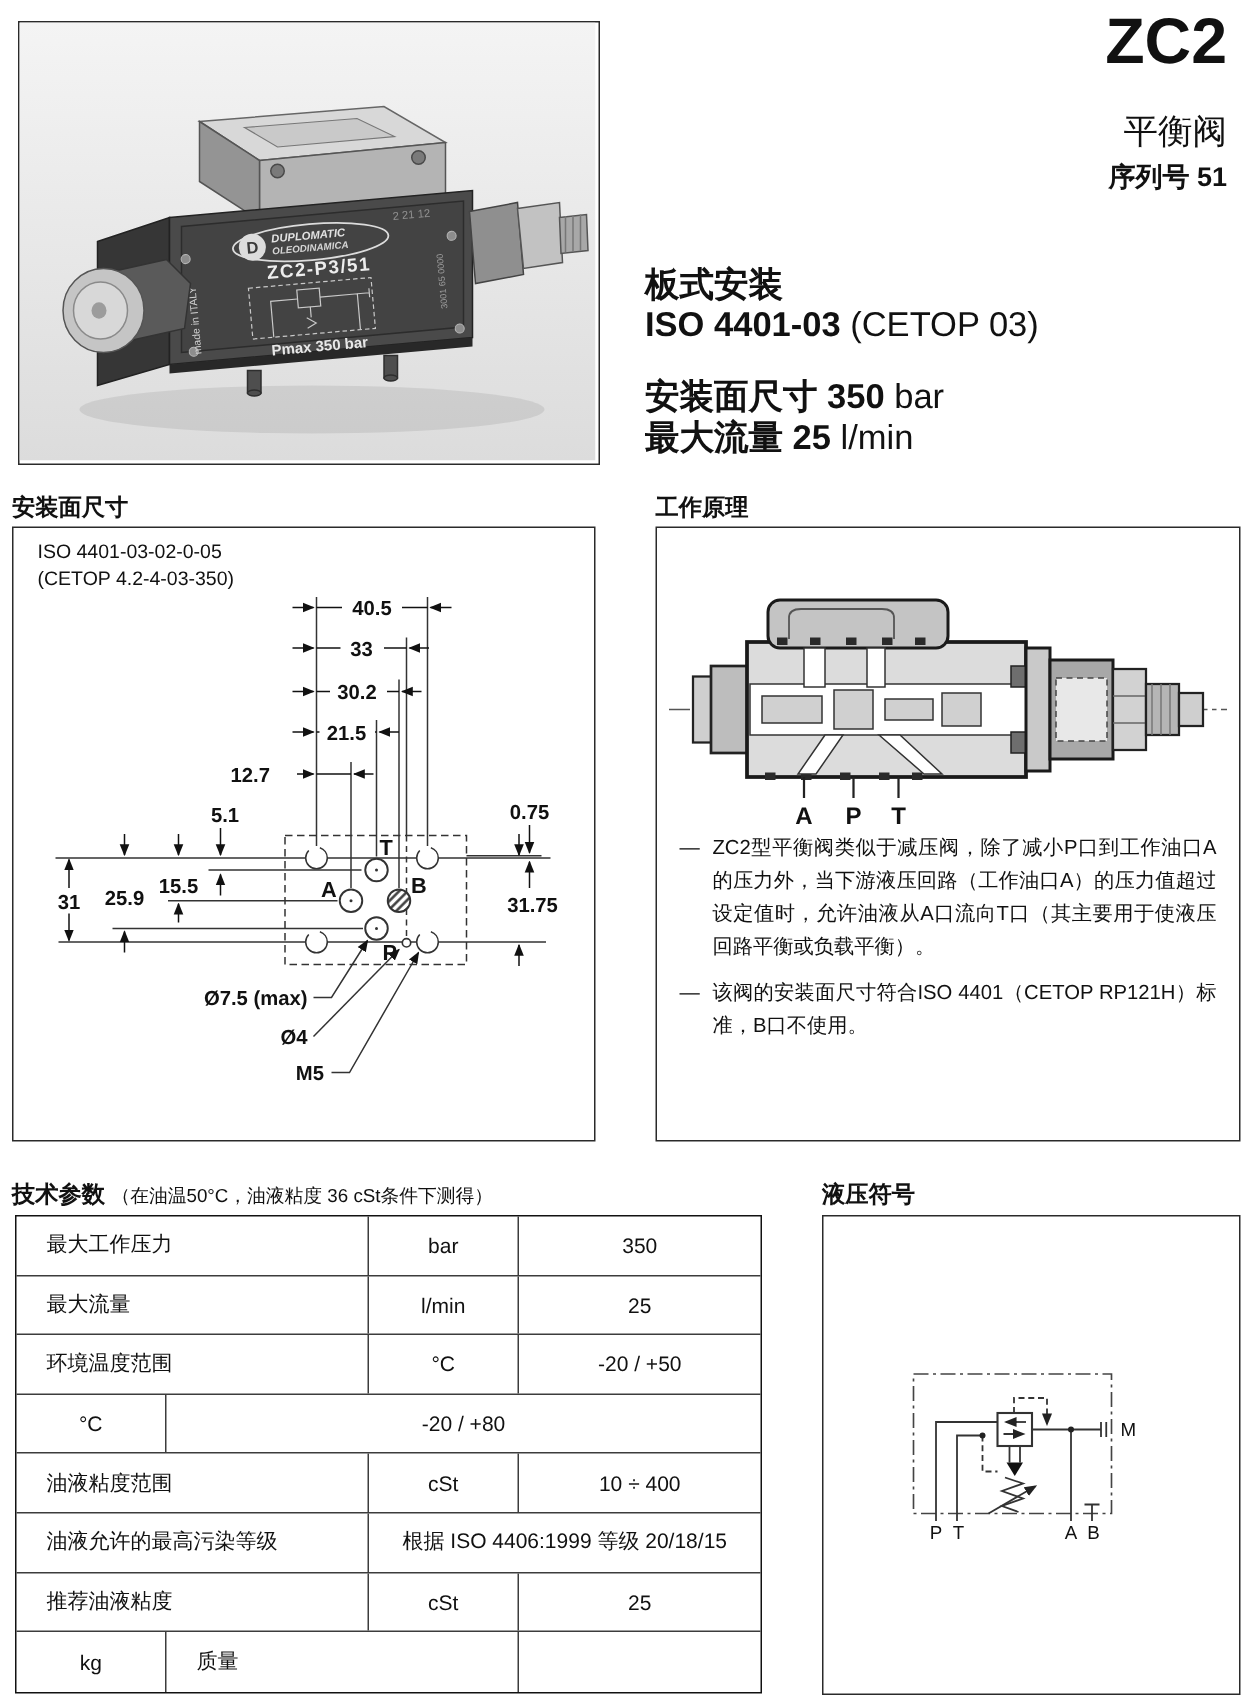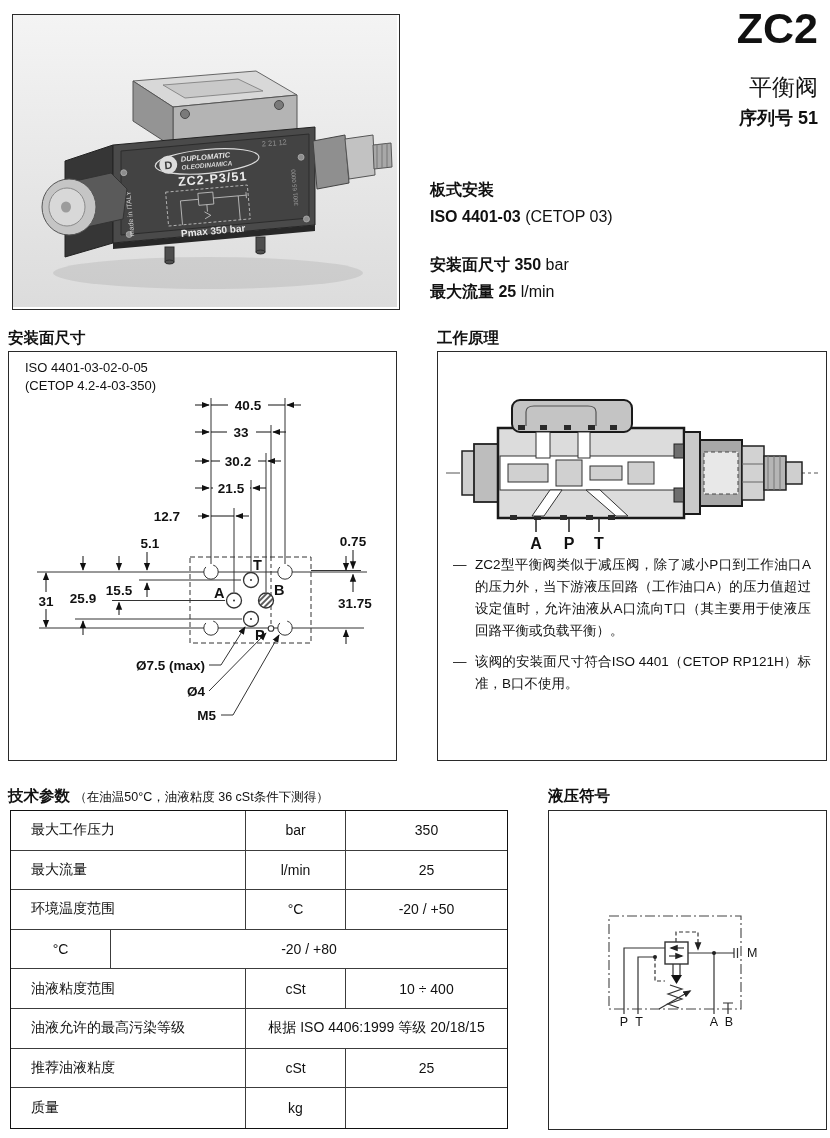--- a/index.html
+++ b/index.html
@@ -4,21 +4,21 @@
 <style>
   html,body{margin:0;padding:0;background:#fff;}
   .page{position:relative;width:830px;height:1138px;background:#fff;overflow:hidden;
         font-family:"Liberation Sans","DejaVu Sans",sans-serif;color:#111;}
   .abs{position:absolute;}
   .b{font-weight:bold;}
   
   .model{right:12px;top:4px;font-size:43px;font-weight:bold;letter-spacing:0px;}
   .typename{right:12px;top:72px;font-size:23px;font-weight:normal;}
   .series{right:12px;top:106px;font-size:18px;font-weight:bold;margin-left:45px;}
-  .intro{left:430px;top:176px;font-size:16px;line-height:27px;}
+  .intro{left:430px;top:176px;font-size:23px;line-height:27px;}
   .intro .gap{margin-top:21px;}
   
   .frame{border:1px solid #2a2a2a;background:#fff;}
   .sec-title{font-size:15.5px;font-weight:bold;}
   
   .photo{left:12px;top:14px;width:386px;height:294px;}
   
   .box1{left:8px;top:351px;width:387px;height:408px;}
   .box2{left:437px;top:351px;width:388px;height:408px;}
   .bullets{position:absolute;left:15px;top:202px;width:358px;font-size:13.5px;line-height:1.62;}
@@ -368,22 +368,22 @@
     <div class="trow">
       <div class="tc p">油液允许的最高污染等级</div>
       <div class="tc m">根据 ISO 4406:1999 等级 20/18/15</div>
     </div>
     <div class="trow">
       <div class="tc p">推荐油液粘度</div>
       <div class="tc u">cSt</div>
       <div class="tc v">25</div>
     </div>
     <div class="trow">
+      <div class="tc u">kg</div>
       <div class="tc p">质量</div>
-      <div class="tc u">kg</div>
     </div>
   </div>
 
   <div class="abs sec-title sym-title">液压符号</div>
   <div class="abs frame box3">
     <svg width="275" height="316" viewBox="0 0 275 316">
       <defs>
         <marker id="sar" viewBox="0 0 10 10" refX="8" refY="5" markerWidth="7" markerHeight="7" orient="auto-start-reverse">
           <path d="M0,1 L10,5 L0,9 z" fill="#222"></path>
         </marker>

